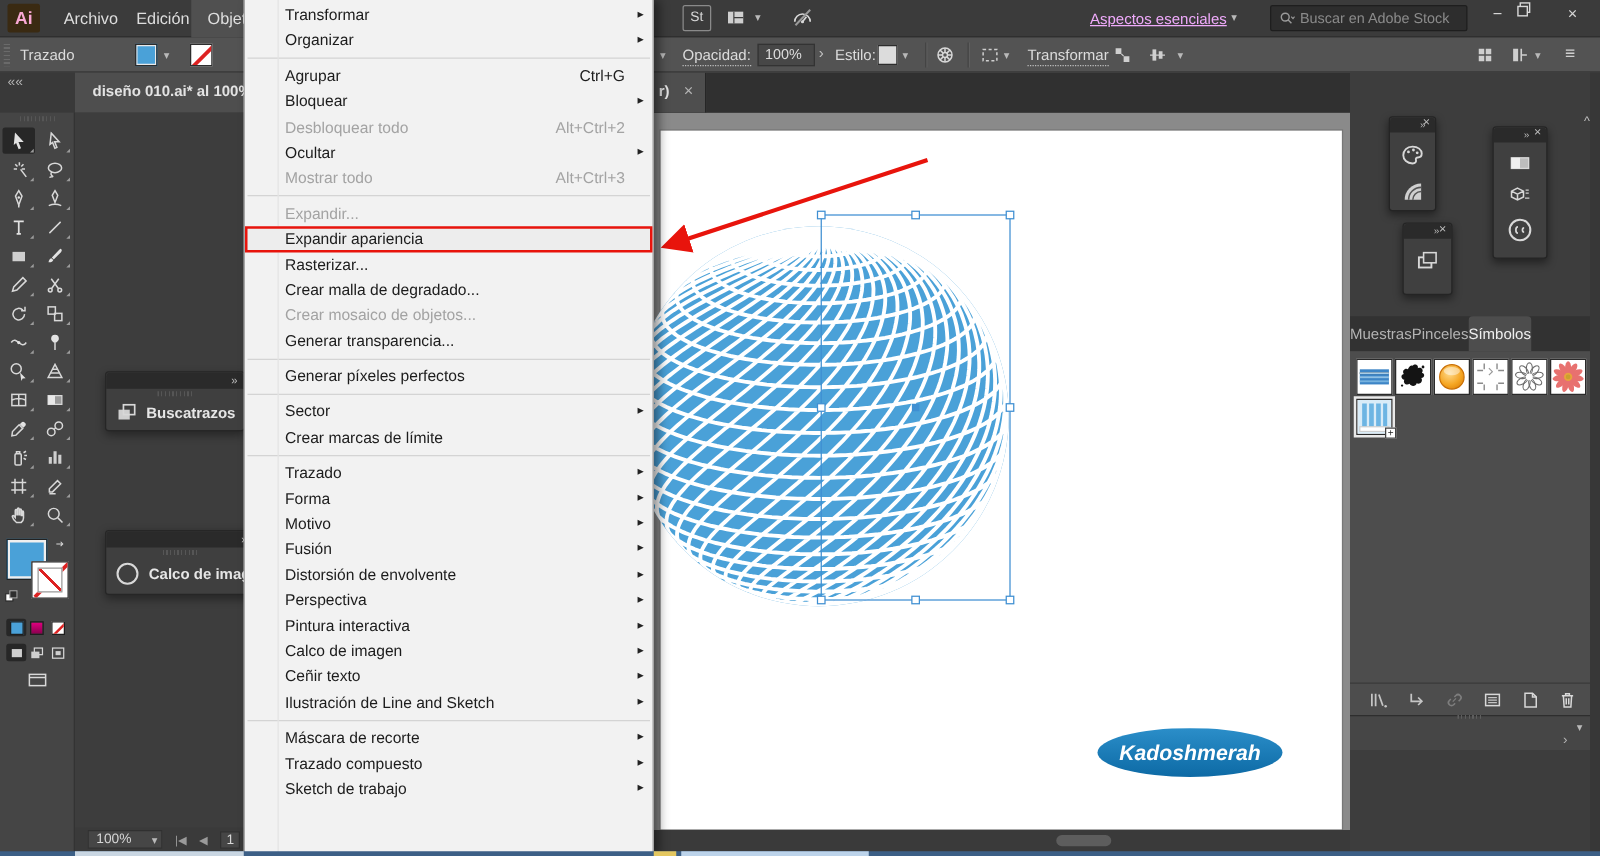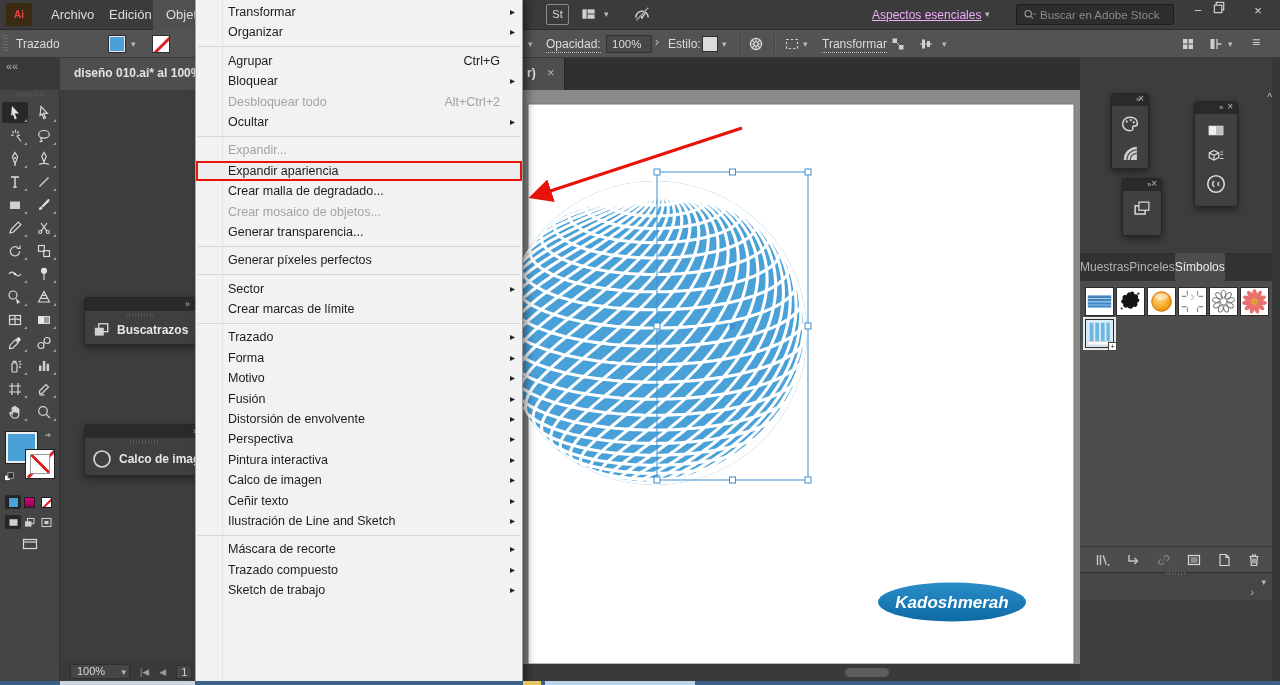--- a/index.html
+++ b/index.html
@@ -3,22 +3,22 @@
 <meta charset="utf-8">
 <style>
   * { margin:0; padding:0; box-sizing:border-box; }
   body { background:#222; font-family:"Liberation Sans", sans-serif; }
   #app { position:relative; width:1280px; height:685px; overflow:hidden; background:#3d3d3d;
          font-family:"Liberation Sans", sans-serif; }
   .abs { position:absolute; }
 
   
   #topbar { left:0; top:0; width:1280px; height:30px; background:#3b3b3b; border-bottom:1px solid #2c2c2c; z-index:5; }
-  #ai-logo { left:6px; top:3px; width:26px; height:23px; background:#3a2a12; color:#ef4444; font-weight:bold;
-             font-size:10px; text-align:center; line-height:23px; border-radius:2px; }
+  #ai-logo { left:6px; top:3px; width:26px; height:23px; background:#3a2a12; color:#f9a8d4; font-weight:bold;
+             font-size:14px; text-align:center; line-height:23px; border-radius:2px; }
   .menubar-item { top:0; height:30px; line-height:30px; padding:0 13px; color:#dedede; font-size:13px; }
   .menubar-item.active { background:#505050; }
   #stock-btn { left:546px; top:4px; width:23px; height:21px; border:1px solid #8a8a8a; color:#d8d8d8;
                font-size:11px; text-align:center; line-height:19px; border-radius:2px; }
   #layout-icon { left:580px; top:7px; } .chev { color:#b9b9b9; font-size:9px; }
   #layout-chev { left:604px; top:9px; }
   #gpu-icon { left:632px; top:5px; }
   #workspace { left:872px; top:8px; color:#f0abfc; font-size:12px;text-decoration:underline; }
   #workspace-chev { left:985px; top:9px; }
   #searchbox { left:1016px; top:4px; width:158px; height:21px; background:#2d2d2d; border:1px solid #1e1e1e;
@@ -858,28 +858,35 @@
         <span class="mi-arrow">▸</span>
       </div>
       <div class="menu-item disabled">
         <span class="mi-label">Desbloquear todo</span>
         <span class="mi-short">Alt+Ctrl+2</span>
       </div>
       <div class="menu-item">
         <span class="mi-label">Ocultar</span>
         <span class="mi-arrow">▸</span>
       </div>
+      <div class="menu-item disabled">
+        <span class="mi-label">Mostrar todo</span>
+        <span class="mi-short">Alt+Ctrl+3</span>
+      </div>
       <div class="menu-sep"></div>
       <div class="menu-item disabled">
         <span class="mi-label">Expandir...</span>
       </div>
       <div class="menu-item highlighted">
         <span class="mi-label">Expandir apariencia</span>
       </div>
       <div class="menu-item">
+        <span class="mi-label">Rasterizar...</span>
+      </div>
+      <div class="menu-item">
         <span class="mi-label">Crear malla de degradado...</span>
       </div>
       <div class="menu-item disabled">
         <span class="mi-label">Crear mosaico de objetos...</span>
       </div>
       <div class="menu-item">
         <span class="mi-label">Generar transparencia...</span>
       </div>
       <div class="menu-sep"></div>
       <div class="menu-item">

